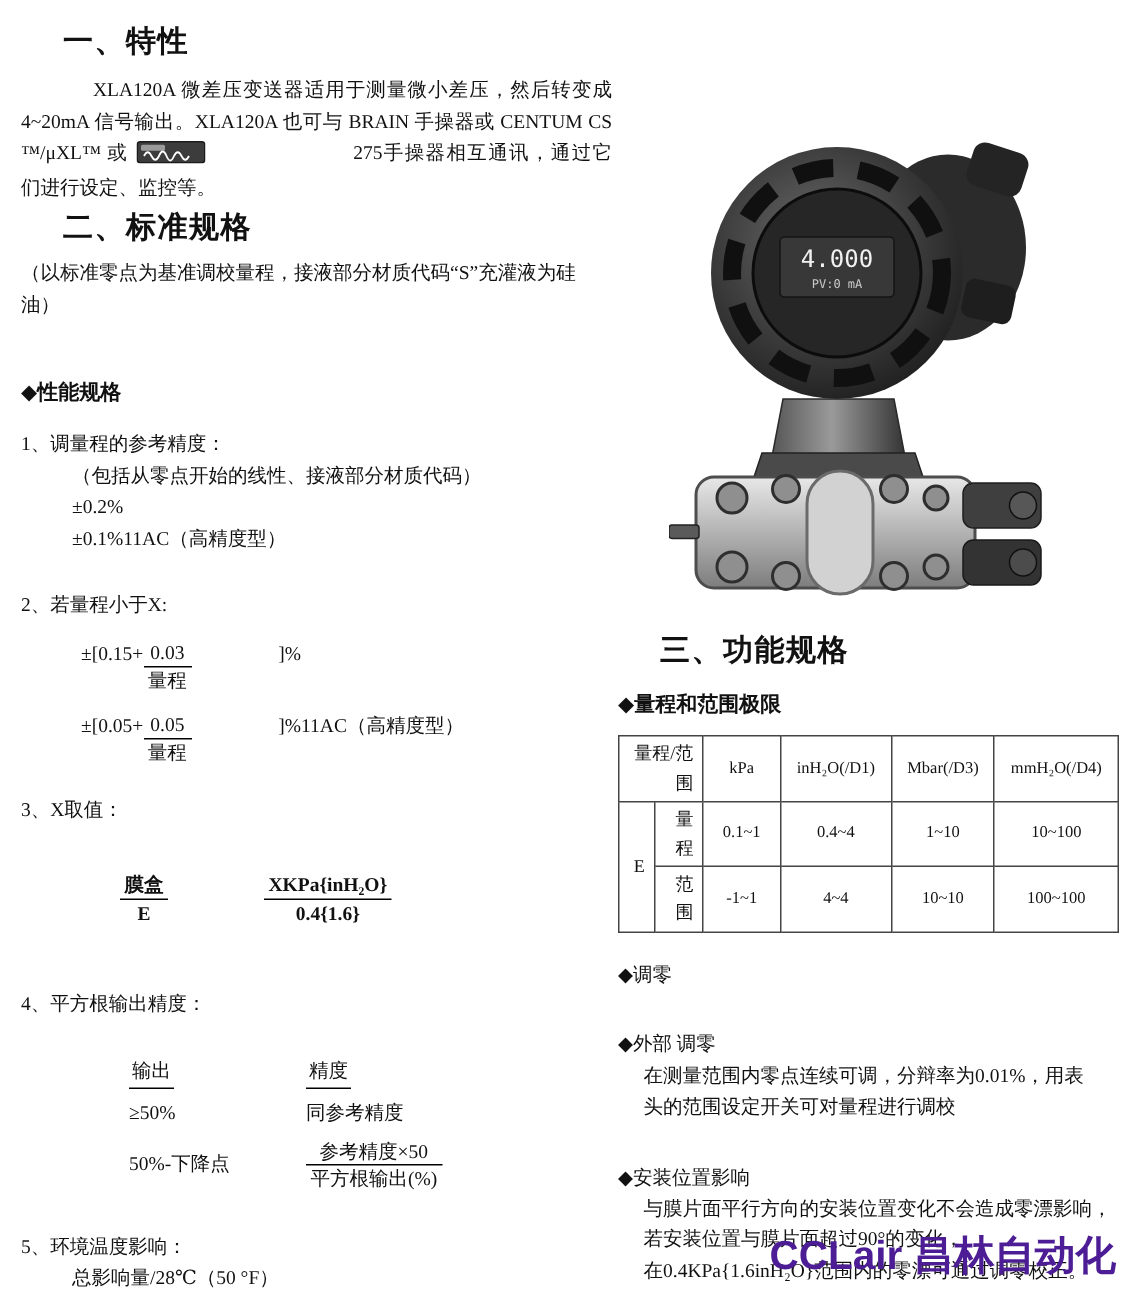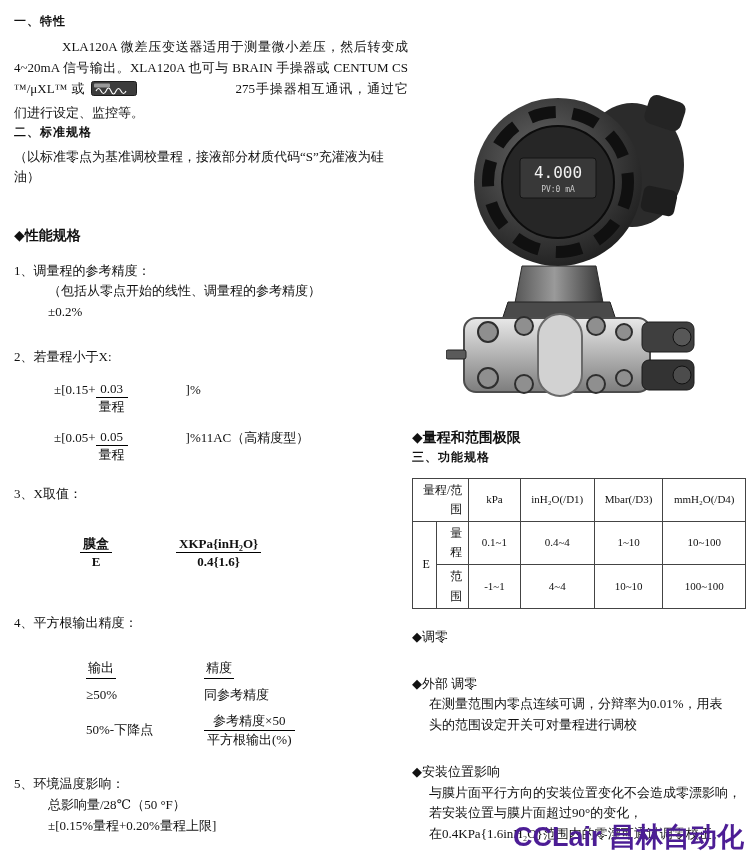--- a/index.html
+++ b/index.html
@@ -2,21 +2,21 @@
 <html><head>
 <meta charset="utf-8">
 <style>
   html,body{margin:0;padding:0;background:#fff;}
   body{
     width:750px;height:859px;position:relative;overflow:hidden;
     font-family:"Liberation Serif","DejaVu Serif",serif;
     font-size:13px;color:#111;line-height:1.6;
   }
   .hei{font-family:"Liberation Sans","DejaVu Sans",sans-serif;font-weight:bold;}
-  .h1{font-size:12px;letter-spacing:1px;}
+  .h1{font-size:20px;letter-spacing:1px;margin-left:28px;}
   .h2{font-size:14px;}
   .left-col{position:absolute;left:14px;top:12px;width:394px;}
   .right-col{position:absolute;left:412px;top:418px;width:334px;}
   .para{margin-top:6px;text-align:justify;}
   .para .indent{display:inline-block;width:48px;}
   .hart{display:inline-block;vertical-align:-3px;margin:0 6px;}
   .gapwide{display:inline-block;width:92px;}
   .note{margin-top:60px;}
   .sec2-title{margin-top:0;}
   .perf{margin-top:30px;}
@@ -55,22 +55,23 @@
         </svg></span><span class="gapwide"></span><span>275手操器相互通讯，通过它们进行设定、监控等。</span>
   </div>
 
   <div class="hei h1 note sec2-title">二、标准规格</div>
   <div style="margin-top:4px;">（以标准零点为基准调校量程，接液部分材质代码“S”充灌液为硅油）</div>
 
   <div class="hei h2 perf" style="margin-top:36px;">◆性能规格</div>
 
   <div class="item">
     <div>1、调量程的参考精度：</div>
-    <div class="sub">（包括从零点开始的线性、调量程的参考精度）</div>
+    <div class="sub">（包括从零点开始的线性、接液部分材质代码）</div>
     <div class="sub">±0.2%</div>
+    <div class="sub">±0.1%11AC（高精度型）</div>
   </div>
 
   <div class="item" style="margin-top:24px;">
     <div>2、若量程小于X:</div>
     <div class="formula">
       <span>±[0.15+</span><span class="frac"><span class="num">0.03</span><span class="den">量程</span></span><span class="fgap"></span><span>]%</span>
     </div>
     <div class="formula">
       <span>±[0.05+</span><span class="frac"><span class="num">0.05</span><span class="den">量程</span></span><span class="fgap"></span><span>]%11AC（高精度型）</span>
     </div>
@@ -170,22 +171,22 @@
           <circle cx="178" cy="308" r="8"></circle>
       </g>
 
       <rect x="0" y="280" width="20" height="9" rx="2" fill="#5a5a5a" stroke="#222"></rect>
     </g>
   </svg>
 </div>
 
 <div class="right-col">
 
+  <div class="hei h1">三、功能规格</div>
   <div class="hei h2" style="margin-top:8px;">◆量程和范围极限</div>
-  <div class="hei h1">三、功能规格</div>
 
   <table class="rangetable">
     <tbody>
         <tr>
       <th colspan="2" class="hdr">量程/范围</th>
       <th style="width:72px;">kPa</th>
       <th style="width:84px;">inH₂O(/D1)</th>
       <th style="width:76px;">Mbar(/D3)</th>
       <th style="width:92px;">mmH₂O(/D4)</th>
     </tr>

